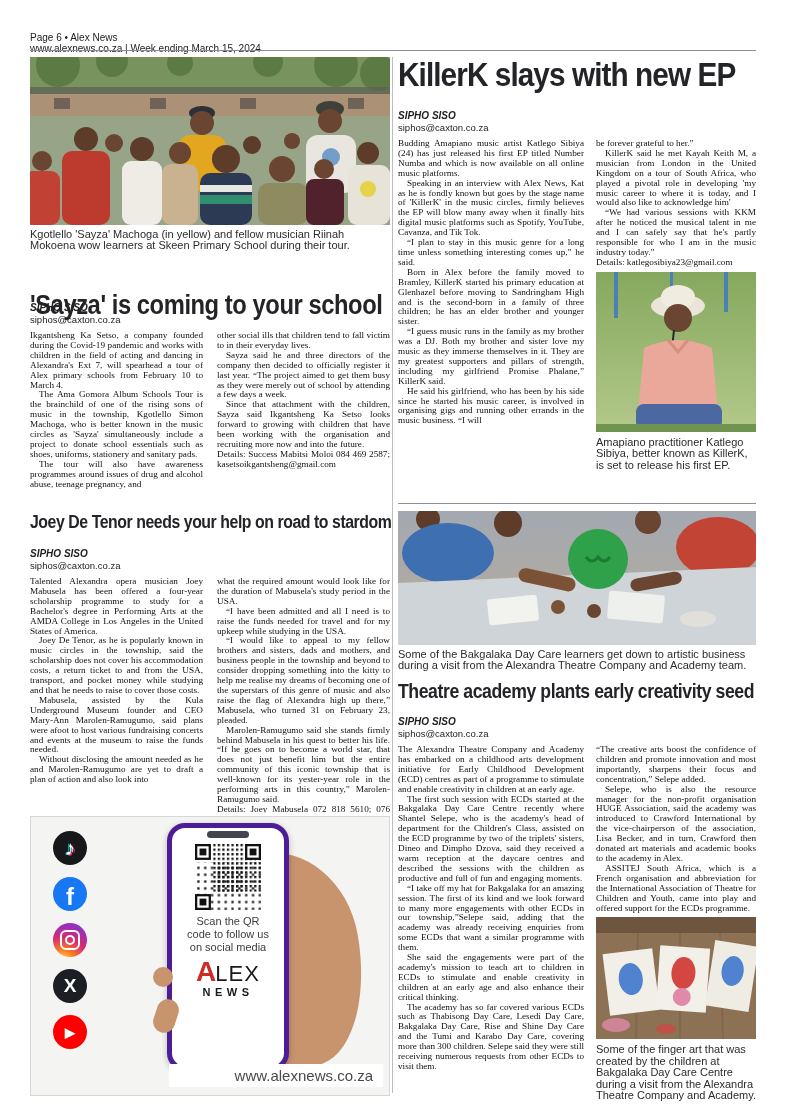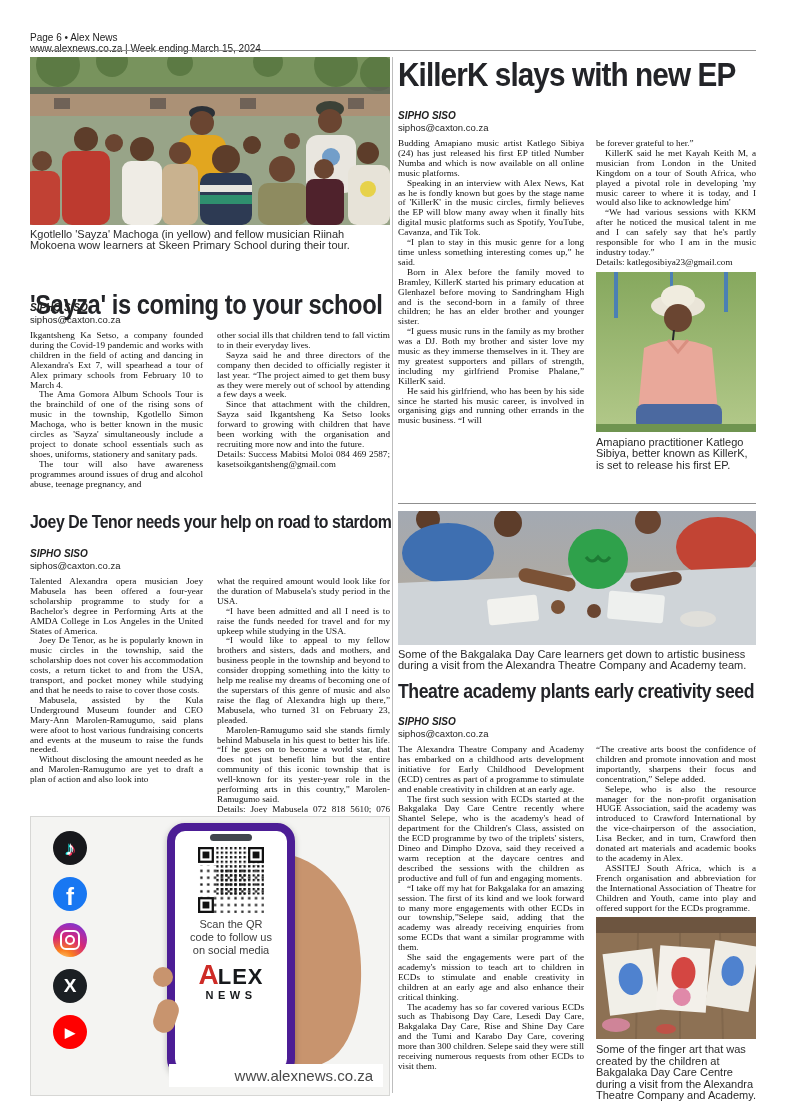--- a/index.html
+++ b/index.html
@@ -65,27 +65,27 @@
   .icon-facebook span{font-size:24px;line-height:34px;margin-top:6px;}
   .icon-instagram{background:radial-gradient(circle at 28% 115%,#fdc468 8%,#fa7e1e 26%,#d62976 55%,#962fbf 82%,#4f5bd5 100%);}
   .icon-instagram::before{content:"";width:16px;height:16px;border:2px solid #fff;border-radius:6px;position:absolute;}
   .icon-instagram::after{content:"";width:6px;height:6px;border:2px solid #fff;border-radius:50%;position:absolute;}
   .icon-x span{font-size:19px;}
   .icon-youtube span{font-size:13px;}
   .hand{position:absolute;right:28px;top:34px;width:150px;height:218px;background:#c8946e;
         border-radius:46% 54% 42% 58%/52% 44% 56% 48%;transform:rotate(-10deg);}
   .fingertip{position:absolute;background:#c8946e;border-radius:50%;}
   .phone{position:absolute;left:136px;top:6px;width:112px;height:238px;background:#fff;
-         border:8px solid #4c1d95;border-radius:18px;box-shadow:0 2px 6px rgba(0,0,0,.25);}
+         border:5px solid #4c1d95;border-radius:18px;box-shadow:0 2px 6px rgba(0,0,0,.25);}
   .notch{width:42px;height:7px;background:#42474d;border-radius:4px;margin:3px auto 0;}
   .qr{display:block;margin:6px auto 0;}
   .scan-text{width:86px;margin:5px auto 0;text-align:center;font-size:11px;line-height:13px;color:#3d3d3d;}
   .alex-logo{text-align:center;margin-top:4px;line-height:1;}
   .alex-a{color:#ce2b26;font-size:28px;font-weight:bold;letter-spacing:-1px;}
-  .alex-lex{color:#17191c;font-size:22px;font-weight:bold;letter-spacing:1px;}
+  .alex-lex{color:#17191c;font-size:22px;font-weight:normal;letter-spacing:1px;}
   .alex-news{text-align:center;font-size:11px;font-weight:bold;letter-spacing:4.5px;color:#17191c;margin-top:1px;}
   .urlbar{position:absolute;right:6px;bottom:8px;left:138px;background:#fff;padding:3px 10px;
           text-align:right;font-size:15px;color:#4a4a4a;}
 </style>
 </head>
 <body>
 
 <div class="page">
 
   <div class="hdr">

